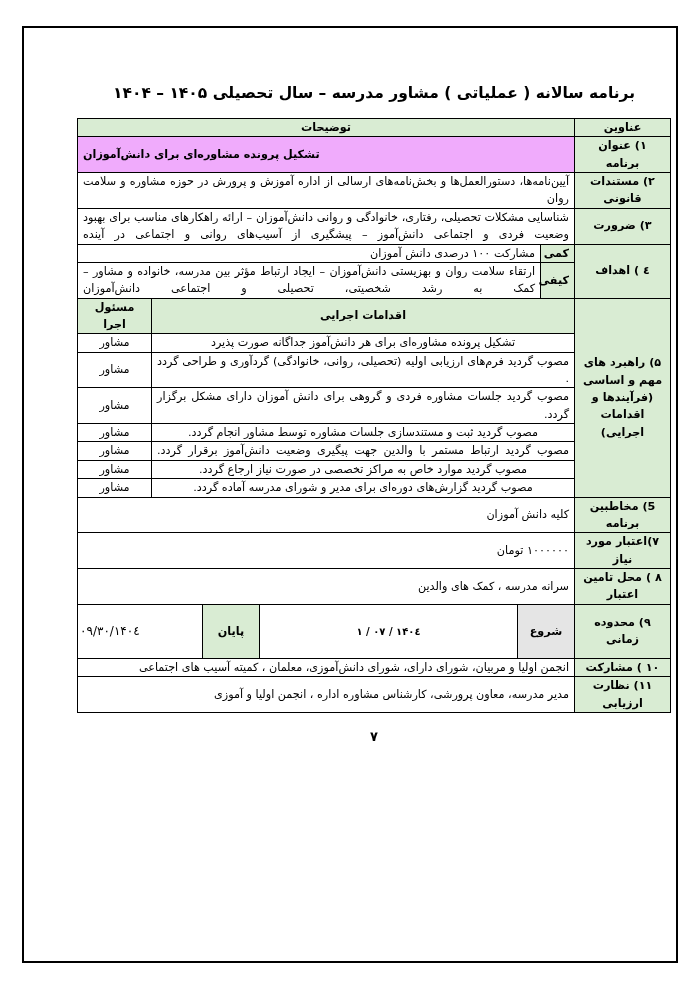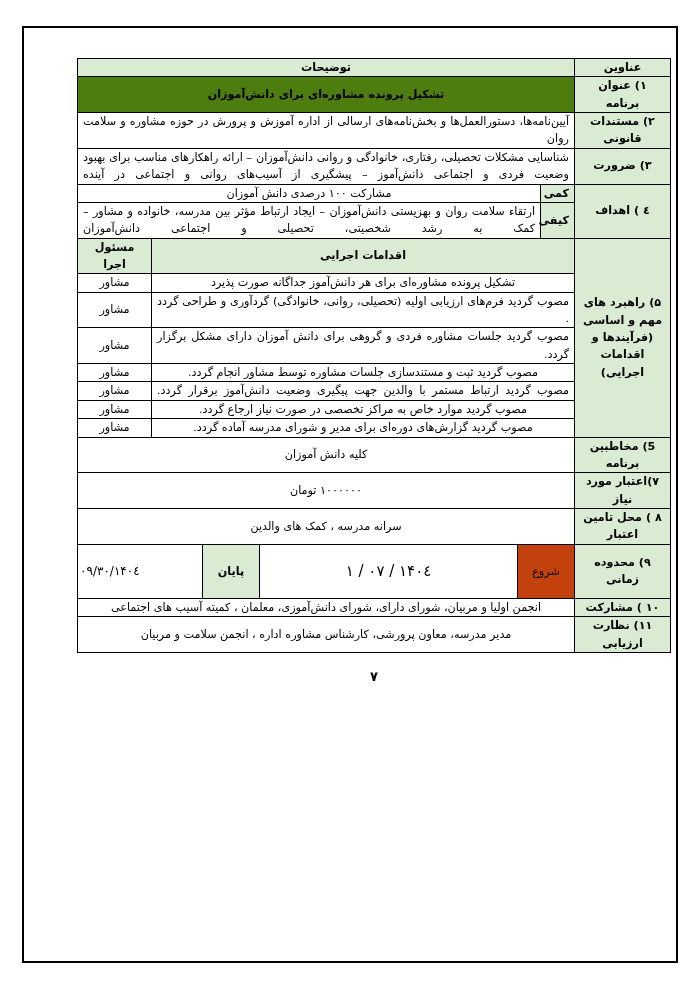--- a/index.html
+++ b/index.html
@@ -61,33 +61,33 @@
     padding: 5px 4px;
   }
   .label-cell {
     background: #d9ecd3;
     font-weight: bold;
     text-align: center;
     font-size: 11.3px;
     line-height: 1.5;
   }
   .big-title-cell {
-    background: #4d7c0f;
-    text-align: center;
+    background: #f0abfc;
+    text-align: left;
     font-weight: bold;
     font-size: 17px;
     padding: 9px 4px;
   }
   .just {
     text-align: justify;
     text-align-last: justify;
     padding-right: 8px;
     padding-left: 8px;
   }
-  .ctr { text-align: center; }
+  .ctr { }
   .small-label {
     background: #d9ecd3;
     font-weight: bold;
     text-align: center;
     font-size: 11.2px;
     width: 34px;
     margin-left: 24px;
   }
   .sub-hdr {
     background: #d9ecd3;
@@ -120,20 +120,21 @@
   .w-title { width: 96px; }
   .w-amoo  { width: 34px; }
   .w-resp  { width: 74px; }
 </style>
 </head>
 <body>
 
 <div class="page-frame">
   <div class="page-inner">
 
+    <div class="doc-title">برنامه سالانه ( عملیاتی ) مشاور مدرسه – سال تحصیلی ۱۴۰۵ – ۱۴۰۴</div>
 
     <table class="main">
       <colgroup>
         <col class="w-title">
         <col class="w-amoo">
         <col>
         <col class="w-resp">
       </colgroup>
       <tbody>
         <tr>
@@ -213,37 +214,37 @@
           <td class="label-cell">۸ ) محل تامین اعتبار</td>
           <td class="ctr" colspan="3">سرانه مدرسه ، کمک های والدین</td>
         </tr>
 
         <tr class="time-row">
           <td class="label-cell">۹) محدوده زمانی</td>
           <td colspan="3" style="padding:0;">
             <table style="width:100%; border-collapse:collapse; table-layout:fixed;">
               <tbody>
                   <tr>
-                <td style="border:none; border-left:1px solid #000; background:#c2410c; font-weight:normal; text-align:center; width:52px; font-size:11.2px; padding:3px 2px;">شروع</td>
-                <td style="border:none; border-left:1px solid #000; text-align:center; font-size:15px; padding:3px 2px;">۱۴۰٤ / ۰۷ / ۱</td>
+                <td style="border:none; border-left:1px solid #000; background:#e5e5e5; font-weight:bold; text-align:center; width:52px; font-size:11.2px; padding:3px 2px;">شروع</td>
+                <td style="border:none; border-left:1px solid #000; text-align:center; font-size:10px; padding:3px 2px;font-weight:bold;">۱۴۰٤ / ۰۷ / ۱</td>
                 <td style="border:none; border-left:1px solid #000; background:#d9ecd3; font-weight:bold; text-align:center; width:52px; font-size:11.2px; padding:18px 2px;">پایان</td>
                 <td style="border:none; text-align:left; font-size:12px; padding:3px 2px; width:120px;">۱۴۰٤/۰۹/۳۰</td>
               </tr>
             </tbody>
               </table>
           </td>
         </tr>
 
         <tr>
           <td class="label-cell">۱۰ ) مشارکت</td>
           <td class="ctr" colspan="3">انجمن اولیا و مربیان، شورای دارای، شورای دانش‌آموزی، معلمان ، کمیته آسیب های اجتماعی</td>
         </tr>
         <tr>
           <td class="label-cell">۱۱) نظارت ارزیابی</td>
-          <td class="ctr" colspan="3">مدیر مدرسه، معاون پرورشی، کارشناس مشاوره اداره ، انجمن سلامت و مربیان</td>
+          <td class="ctr" colspan="3">مدیر مدرسه، معاون پرورشی، کارشناس مشاوره اداره ، انجمن اولیا و آموزی</td>
         </tr>
       </tbody>
     </table>
 
     <div class="page-num">۷</div>
 
   </div>
 </div>
 
 </body></html>

